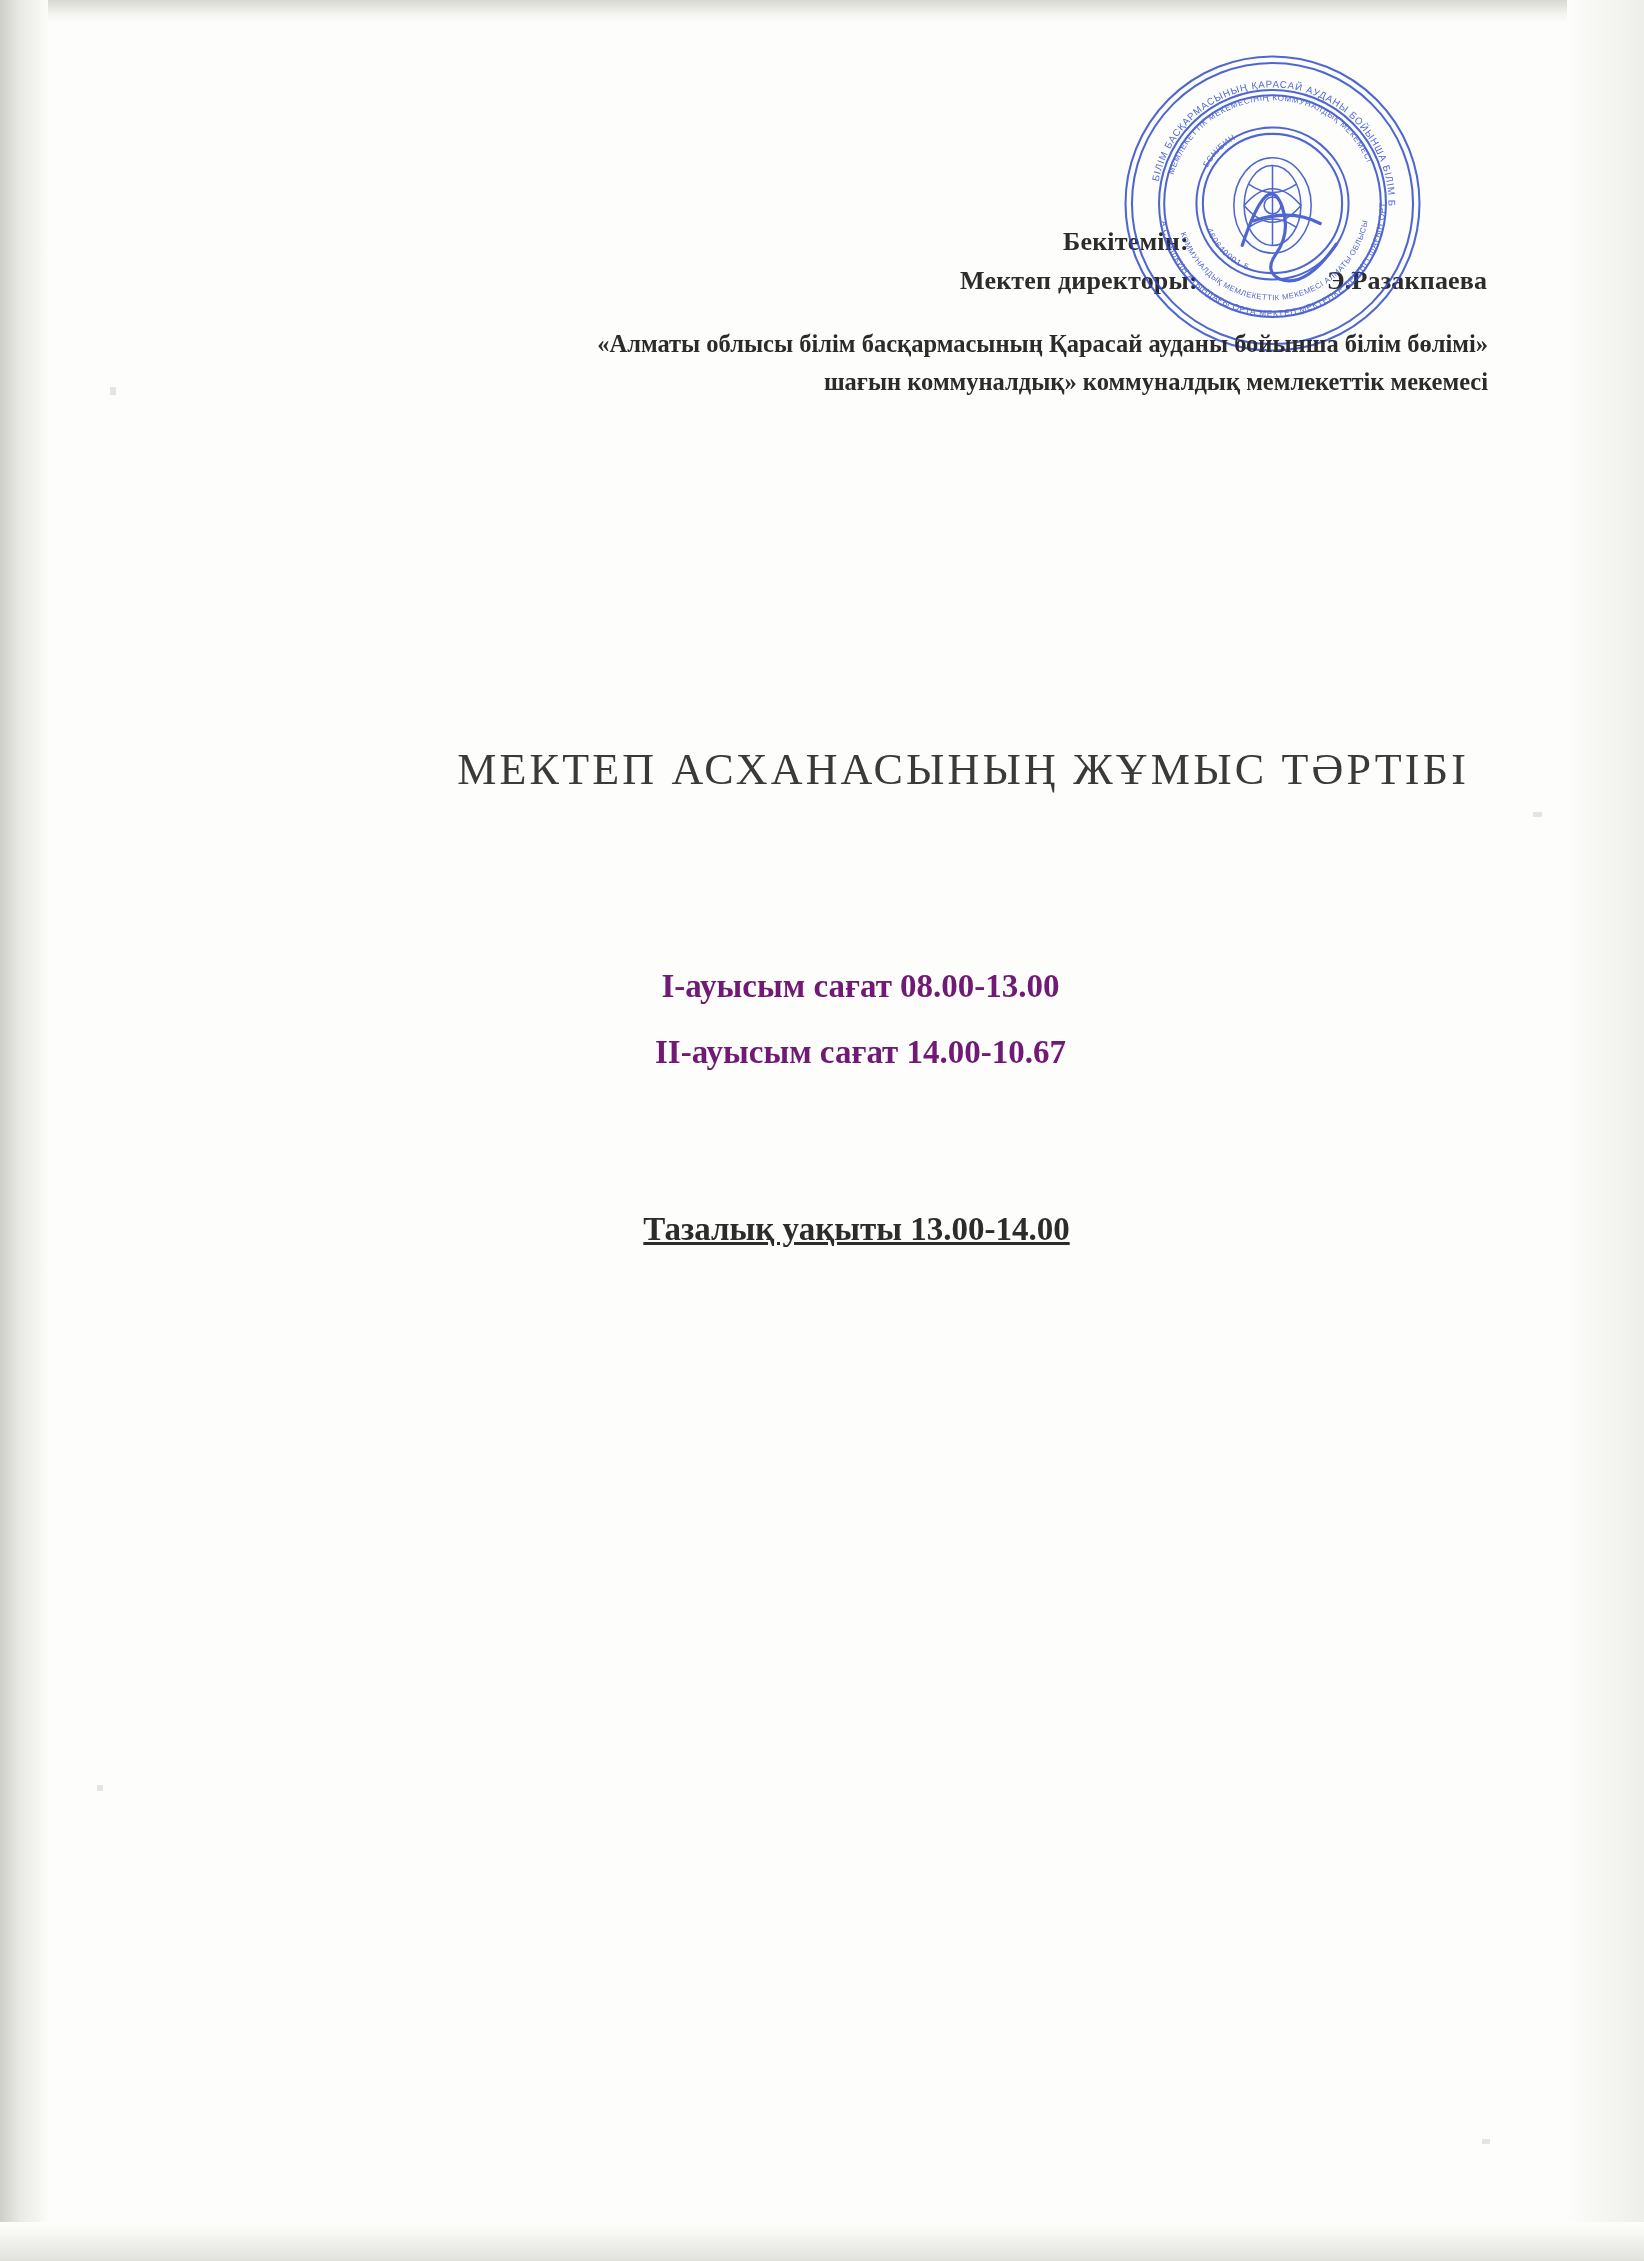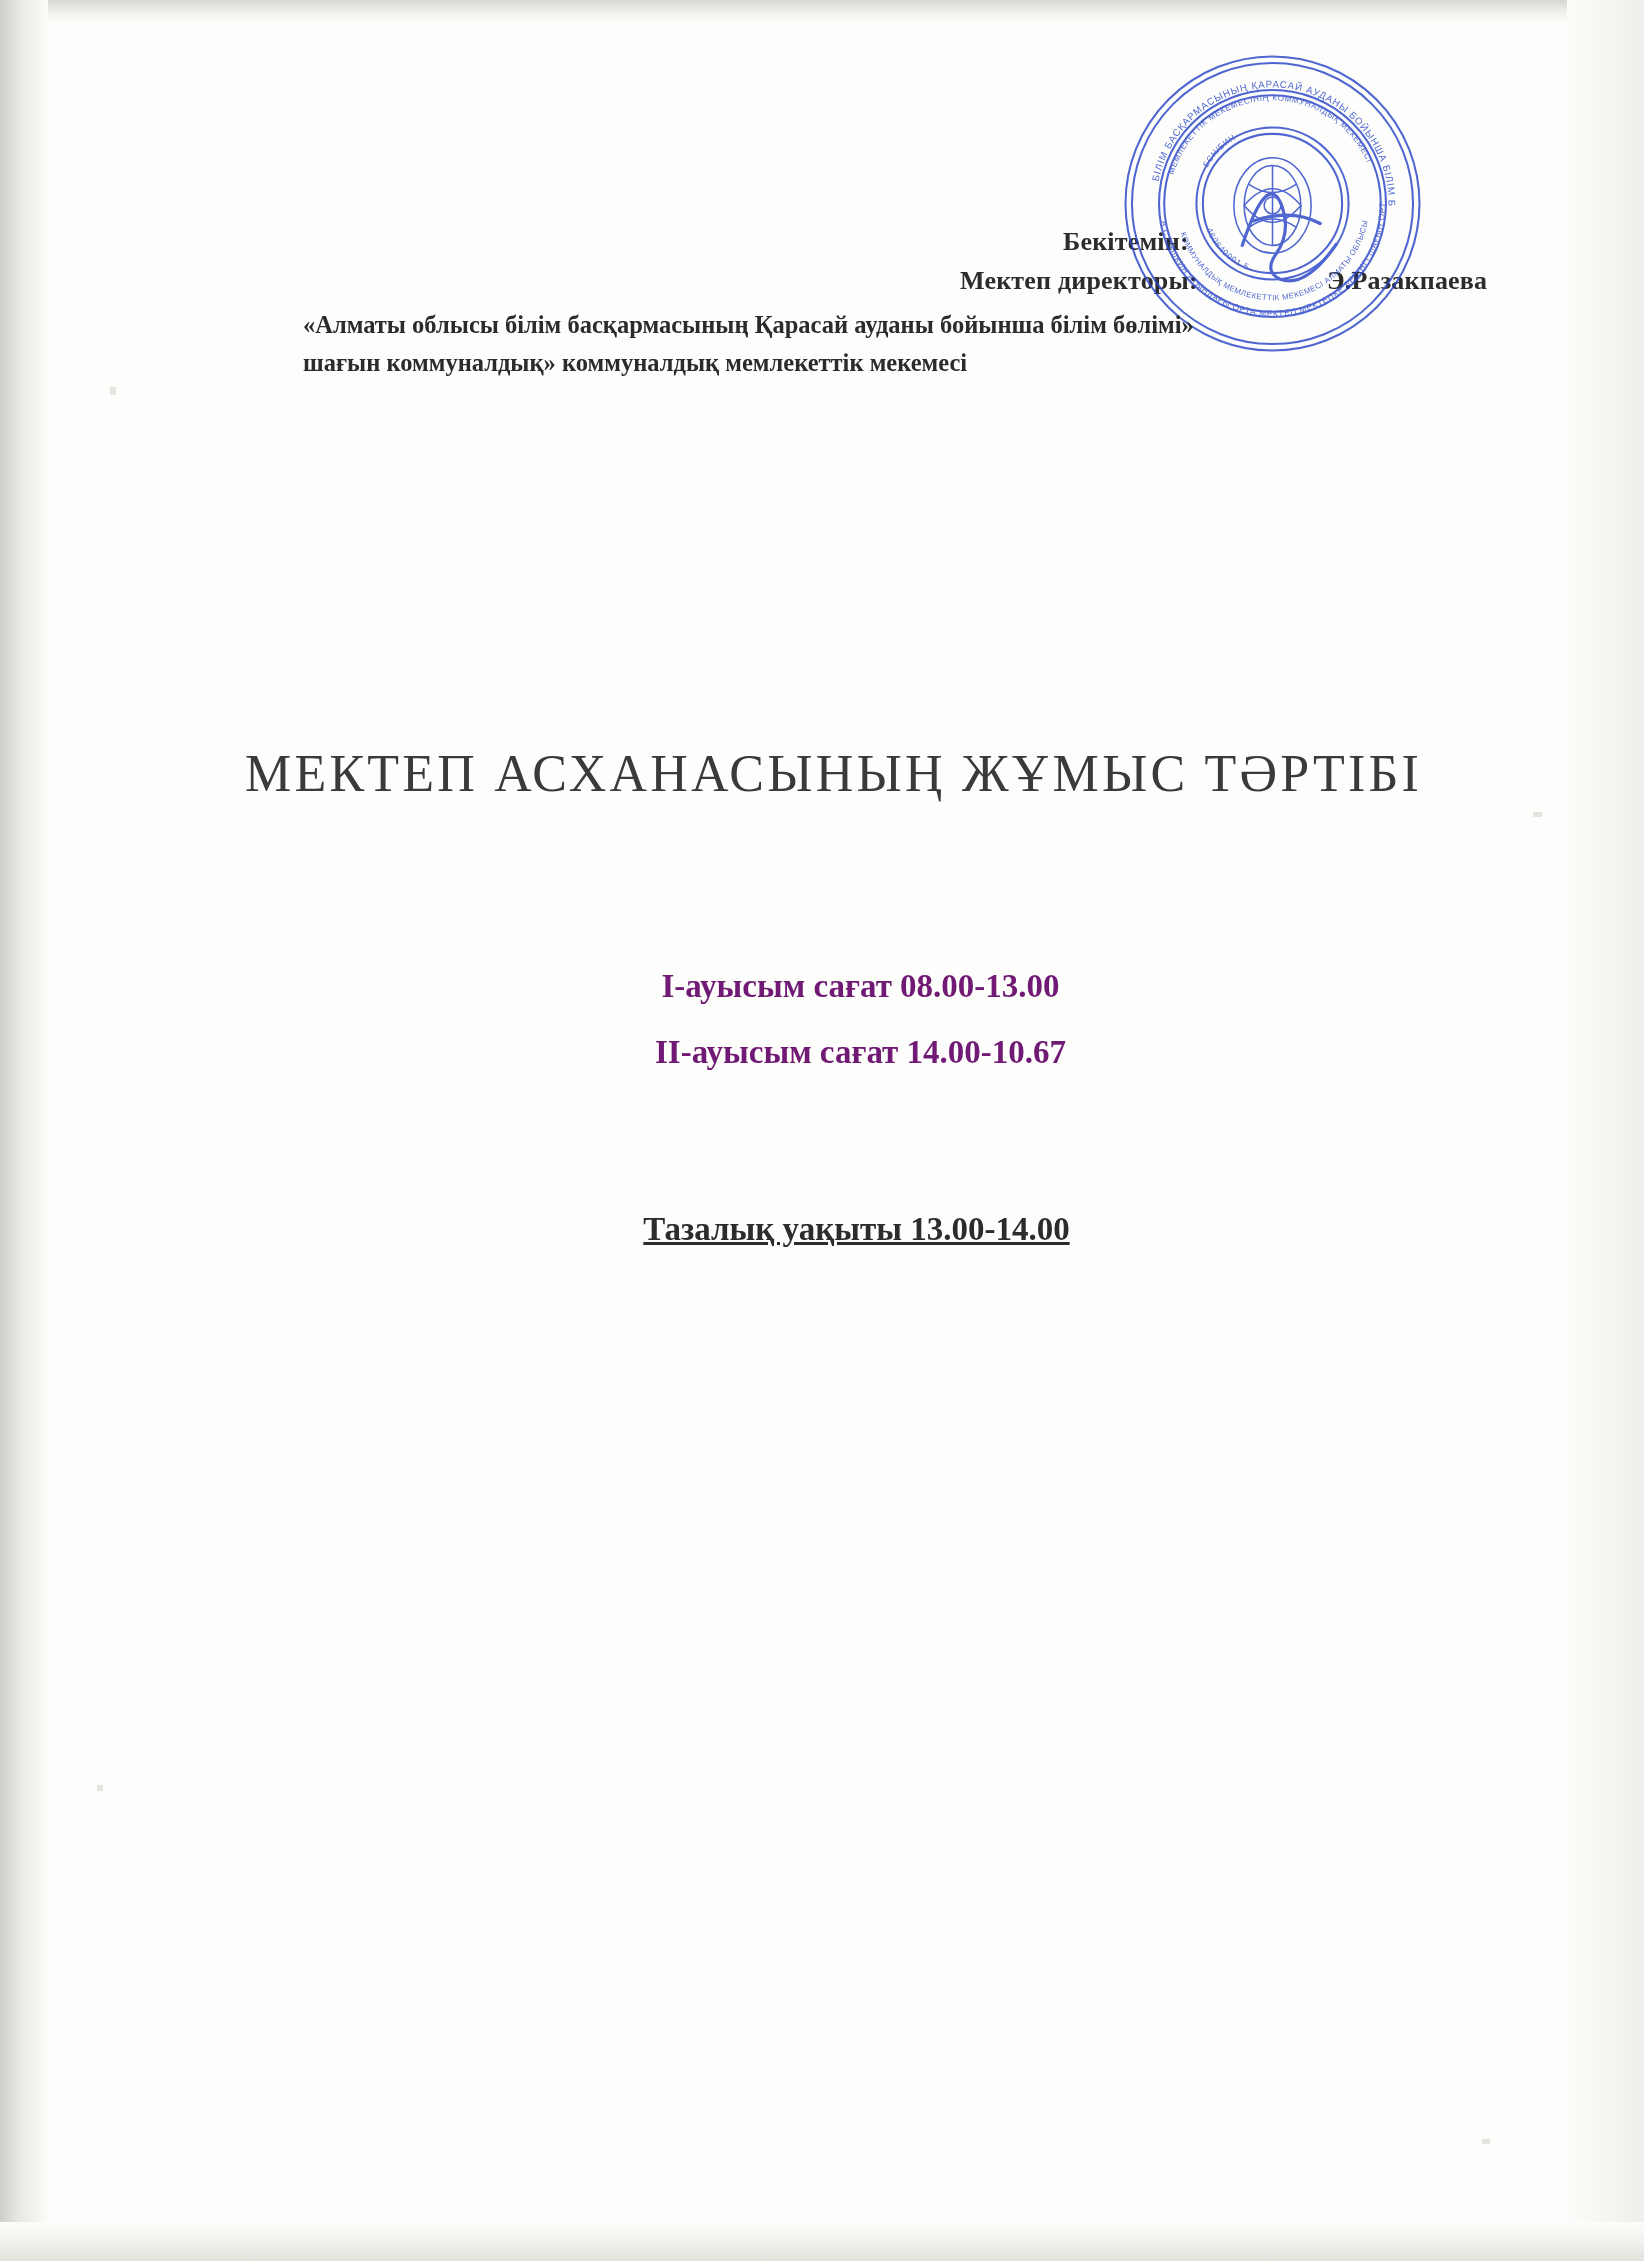--- a/index.html
+++ b/index.html
@@ -67,38 +67,38 @@
   .approval .line2 .role { white-space: nowrap; }
   .approval .line2 .signer {
     margin-left: 129px;
     white-space: nowrap;
   }
 
   
   .institution {
     position: absolute;
     left: 303px;
-    top: 306px;
+    top: 325px;
     width: 1185px;
-    text-align: left;
+    text-align: right;
     color: #2b2b2b;
     font-size: 24.5px;
     line-height: 1.55;
     font-weight: bold;
   }
 
   
   .main-title {
     position: absolute;
     left: 245px;
     top: 744px;
     width: 1224px;
-    text-align: left;
+    text-align: right;
     color: #3a3a3a;
-    font-size: 52px;
+    font-size: 44px;
     letter-spacing: 3.2px;
     font-weight: normal;
     font-family: "Liberation Serif", serif;
   }
 
   
   .shifts {
     position: absolute;
     left: 313px;
     top: 953px;

